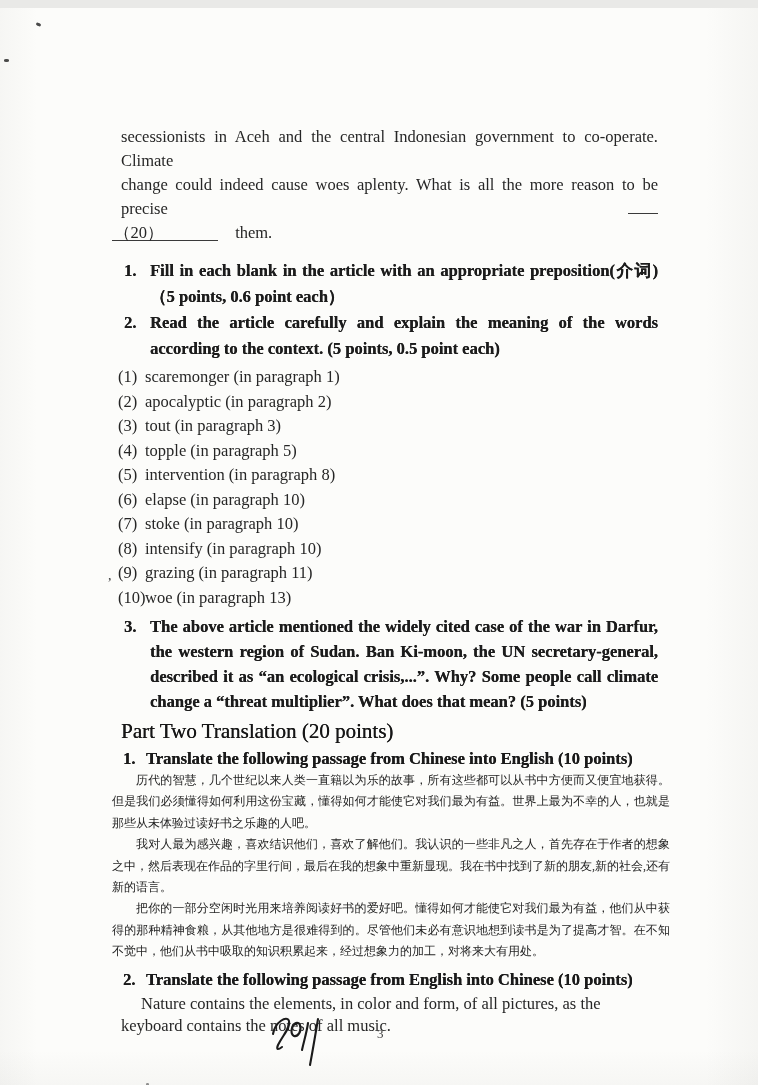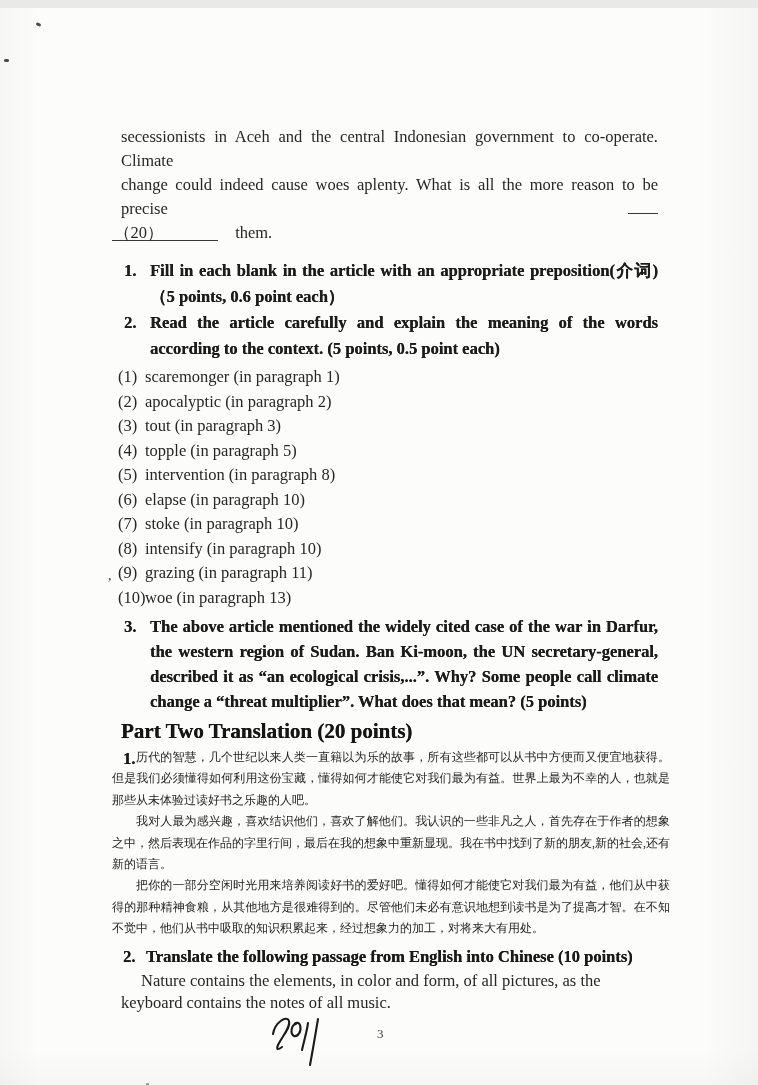--- a/index.html
+++ b/index.html
@@ -40,21 +40,21 @@
   .q .num { position: absolute; left: 3px; top: 0; }
   .q.q3 { line-height: 25px; margin-top: 4px; }
 
   
   .word-list { margin-top: 3px; font-size: 16.5px; }
   .wl-item { position: relative; padding-left: 24px; line-height: 24.5px; }
   .wl-item .num { position: absolute; left: -3px; top: 0; }
   .stray-mark { position: absolute; left: -13px; top: 3px; font-size: 14px; color: #3a3a3a; }
 
   
-  .part-title { margin-top: 3px; font-weight: bold; font-size: 21px; line-height: 28px;
+  .part-title { margin-top: 3px; font-weight: normal; font-size: 21px; line-height: 28px;
                 color: #161616; text-shadow: 0.25px 0 0 currentColor; }
   .task-heading { position: relative; padding-left: 25px; font-weight: bold; font-size: 16.5px;
                   line-height: 23px; margin-top: 2px; color: #1a1a1a; text-shadow: 0.2px 0 0 currentColor; }
   .task-heading .num { position: absolute; left: 2px; top: 0; }
 
   .cn-para { font-size: 12px; line-height: 21.4px; text-align: justify; text-indent: 2em;
              margin: 0 -12px 0 -9px; color: #242424; }
 
   .en-passage { font-size: 16.5px; line-height: 22.5px; text-indent: 20px; margin-top: 2px; }
 
@@ -149,20 +149,21 @@
 
     <div class="q q3">
       <span class="num">3.</span>
       <span>The above article mentioned the widely cited case of the war in Darfur, the western region of Sudan. Ban Ki-moon, the UN secretary-general, described it as “an ecological crisis,...”. Why? Some people call climate change a “threat multiplier”. What does that mean? (5 points)</span>
     </div>
 
     <div class="part-title">Part Two Translation (20 points)</div>
 
     <div class="task-heading">
       <span class="num">1.</span>
+      <span>Translate the following passage from Chinese into English (10 points)</span>
     </div>
 
     <div>
       <p class="cn-para">历代的智慧，几个世纪以来人类一直籍以为乐的故事，所有这些都可以从书中方便而又便宜地获得。但是我们必须懂得如何利用这份宝藏，懂得如何才能使它对我们最为有益。世界上最为不幸的人，也就是那些从未体验过读好书之乐趣的人吧。</p>
       <p class="cn-para">我对人最为感兴趣，喜欢结识他们，喜欢了解他们。我认识的一些非凡之人，首先存在于作者的想象之中，然后表现在作品的字里行间，最后在我的想象中重新显现。我在书中找到了新的朋友,新的社会,还有新的语言。</p>
       <p class="cn-para">把你的一部分空闲时光用来培养阅读好书的爱好吧。懂得如何才能使它对我们最为有益，他们从中获得的那种精神食粮，从其他地方是很难得到的。尽管他们未必有意识地想到读书是为了提高才智。在不知不觉中，他们从书中吸取的知识积累起来，经过想象力的加工，对将来大有用处。</p>
     </div>
 
     <div class="task-heading" style="margin-top:5px;">
       <span class="num">2.</span>

